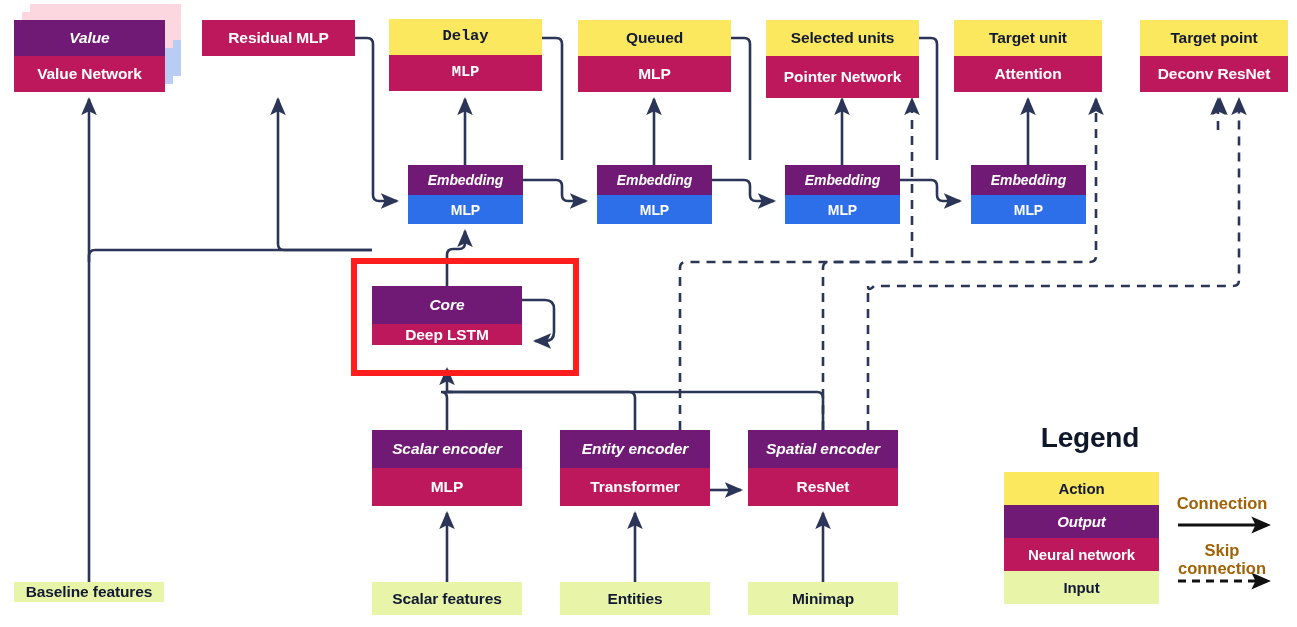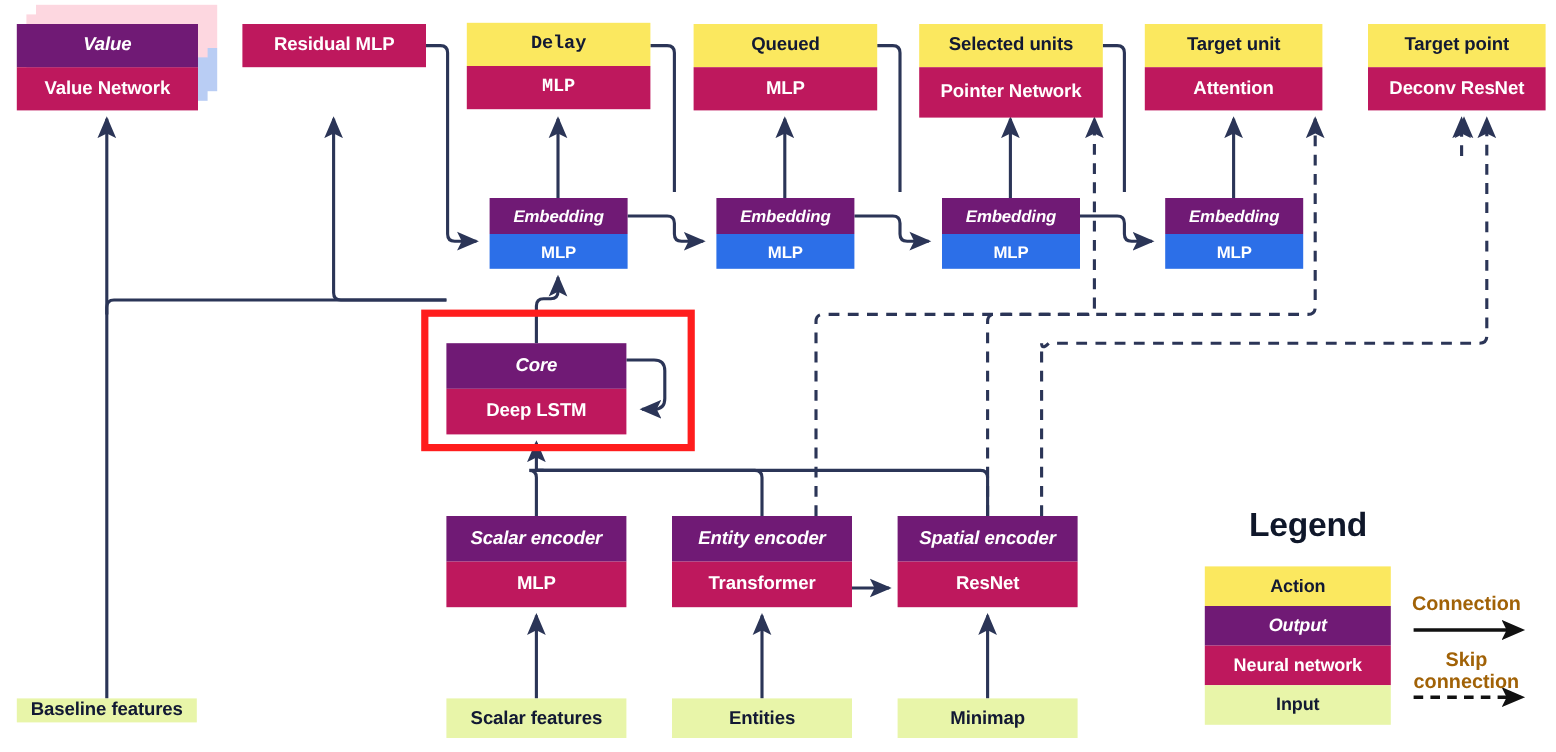--- a/index.html
+++ b/index.html
@@ -177,21 +177,21 @@
   </div>
 
   <div class="node" style="left:971px;top:165px;width:115px;height:59px;">
     <div class="band output" style="height:30px;font-size:14px;">Embedding</div>
     <div class="band nn-light" style="height:29px;font-size:14px;">MLP</div>
   </div>
 
   <div class="redbox" style="left:351px;top:258px;width:228px;height:118px;"></div>
   <div class="node" style="left:372px;top:286px;width:150px;height:76px;">
     <div class="band output" style="height:38px;">Core</div>
-    <div class="band nn" style="height:38px;">Deep LSTM</div>
+    <div class="band nn" style="height:21px;">Deep LSTM</div>
   </div>
 
   <div class="node" style="left:372px;top:430px;width:150px;height:76px;">
     <div class="band output" style="height:38px;">Scalar encoder</div>
     <div class="band nn" style="height:38px;">MLP</div>
   </div>
 
   <div class="node" style="left:560px;top:430px;width:150px;height:76px;">
     <div class="band output" style="height:38px;">Entity encoder</div>
     <div class="band nn" style="height:38px;">Transformer</div>

